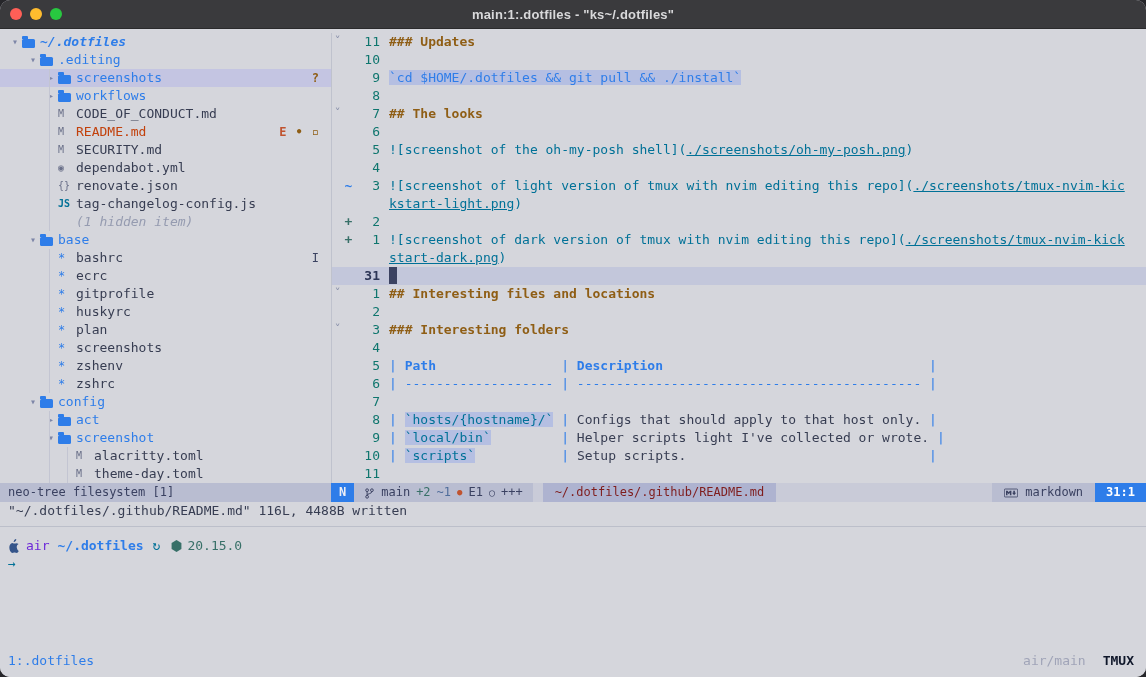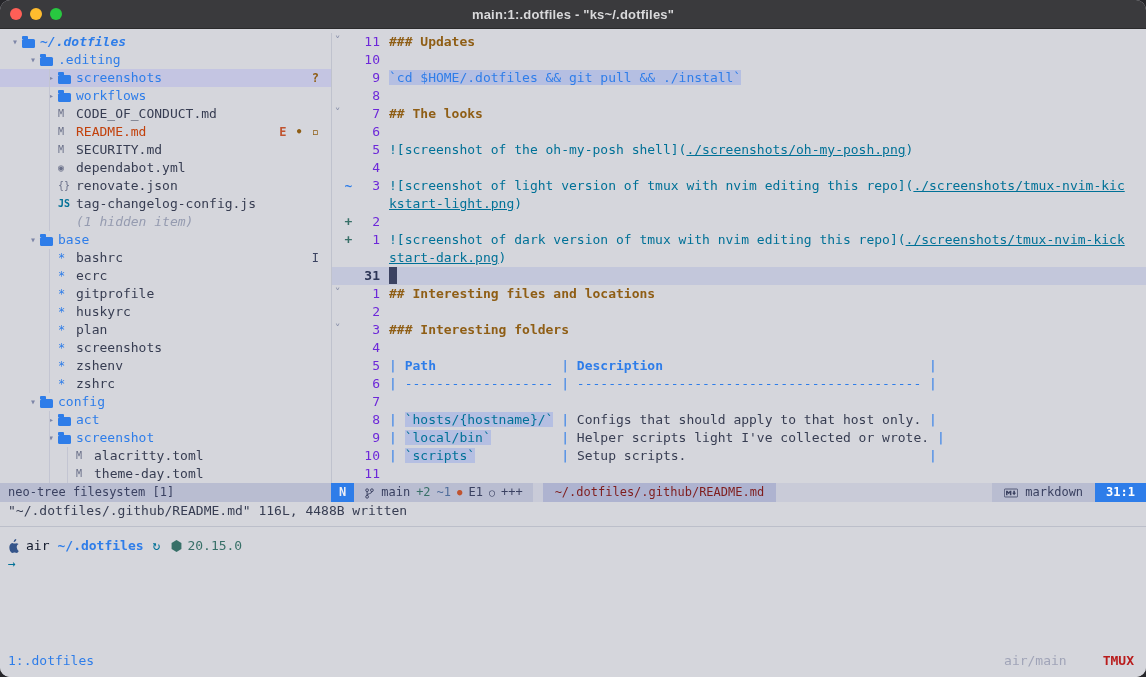--- a/index.html
+++ b/index.html
@@ -35,21 +35,21 @@
   .b-warn{color:#8f5e15;font-weight:bold;}
   .b-err{color:#c0532f;font-weight:bold;}
   .b-ibeam{color:#3b4261;}
   
   .ed-row{height:18px;line-height:18px;display:flex;white-space:pre;position:relative;}
   .ed-row.cur{background:#c3c7db;}
   .ed-fold{flex:none;width:11px;text-align:center;color:#8b92ab;font-size:12px;}
   .ed-sign{flex:none;width:11px;text-align:center;}
   .sign-add{color:#387068;font-weight:bold;}
   .sign-chg{color:#2e7de9;font-weight:bold;}
-  .ed-num{flex:none;width:26px;text-align:right;color:#6d28d9;}
+  .ed-num{flex:none;width:26px;text-align:right;color:#0f766e;}
   .ed-num.curn{color:#2d3657;font-weight:bold;}
   .ed-text{padding-left:9px;white-space:pre;}
   .sg-h{color:#8f5e15;font-weight:bold;}
   .sg-cs{background:#b5bfe2;color:#2e7de9;}
   .sg-cs2{background:#b5bfe2;color:#007197;}
   .sg-lk{color:#007197;}
   .sg-url{color:#007197;text-decoration:underline;}
   .sg-tp,.sg-td{color:#2e7de9;}
   .sg-th{color:#2e7de9;font-weight:bold;}
   .sg-tx{color:#373d52;}
@@ -67,32 +67,32 @@
   .ll-hunkdot{color:#3a4161;font-size:10px;}
   .ll-gap{width:10px;flex:none;}
   .ll-file{background:#aeb3d0;color:#7f1d1d;line-height:19px;padding:0 12px;}
   .ll-fill{flex:1;min-width:10px;}
   .ll-ft{background:#b9bdd1;color:#3a4161;line-height:19px;padding:0 12px;display:flex;align-items:center;gap:7px;}
   .ll-pos{background:#2e7de9;color:#fff;font-weight:bold;line-height:19px;padding:0 11px;}
   
   .cmdline{height:18px;line-height:18px;padding-left:8px;color:#373d52;white-space:pre;}
   .shell{margin-top:6px;border-top:1px solid #bcbfca;padding:10px 8px 0 8px;}
   .prompt-line{height:18px;line-height:18px;display:flex;align-items:center;white-space:pre;}
-  .p-user{color:#0f172a;margin-left:6px;}
+  .p-user{color:#6d28d9;margin-left:6px;}
   .p-path{color:#2e7de9;font-weight:bold;margin-left:8px;}
   .p-sync{color:#007197;margin-left:9px;}
   .p-node{color:#387068;margin-left:5px;}
   .prompt-line svg.hex{margin-left:11px;}
   .prompt-arrow{height:18px;line-height:18px;color:#007197;}
   
   .tmuxbar{position:absolute;left:0;right:0;bottom:0;height:29px;display:flex;align-items:flex-start;padding:5px 12px 0 8px;box-sizing:border-box;}
   .tx-win{color:#2e7de9;}
   .tx-fill{flex:1;}
   .tx-session{color:#a0a4b8;}
-  .tx-label{color:#b91c1c;font-weight:bold;margin-left:36px;}
+  .tx-label{color:#0f172a;font-weight:bold;margin-left:17px;}
 </style>
 </head>
 <body>
 
 <div class="window">
 
   <div class="titlebar">
     <div class="lights">
       <span class="light l-close"></span>
       <span class="light l-min"></span>

